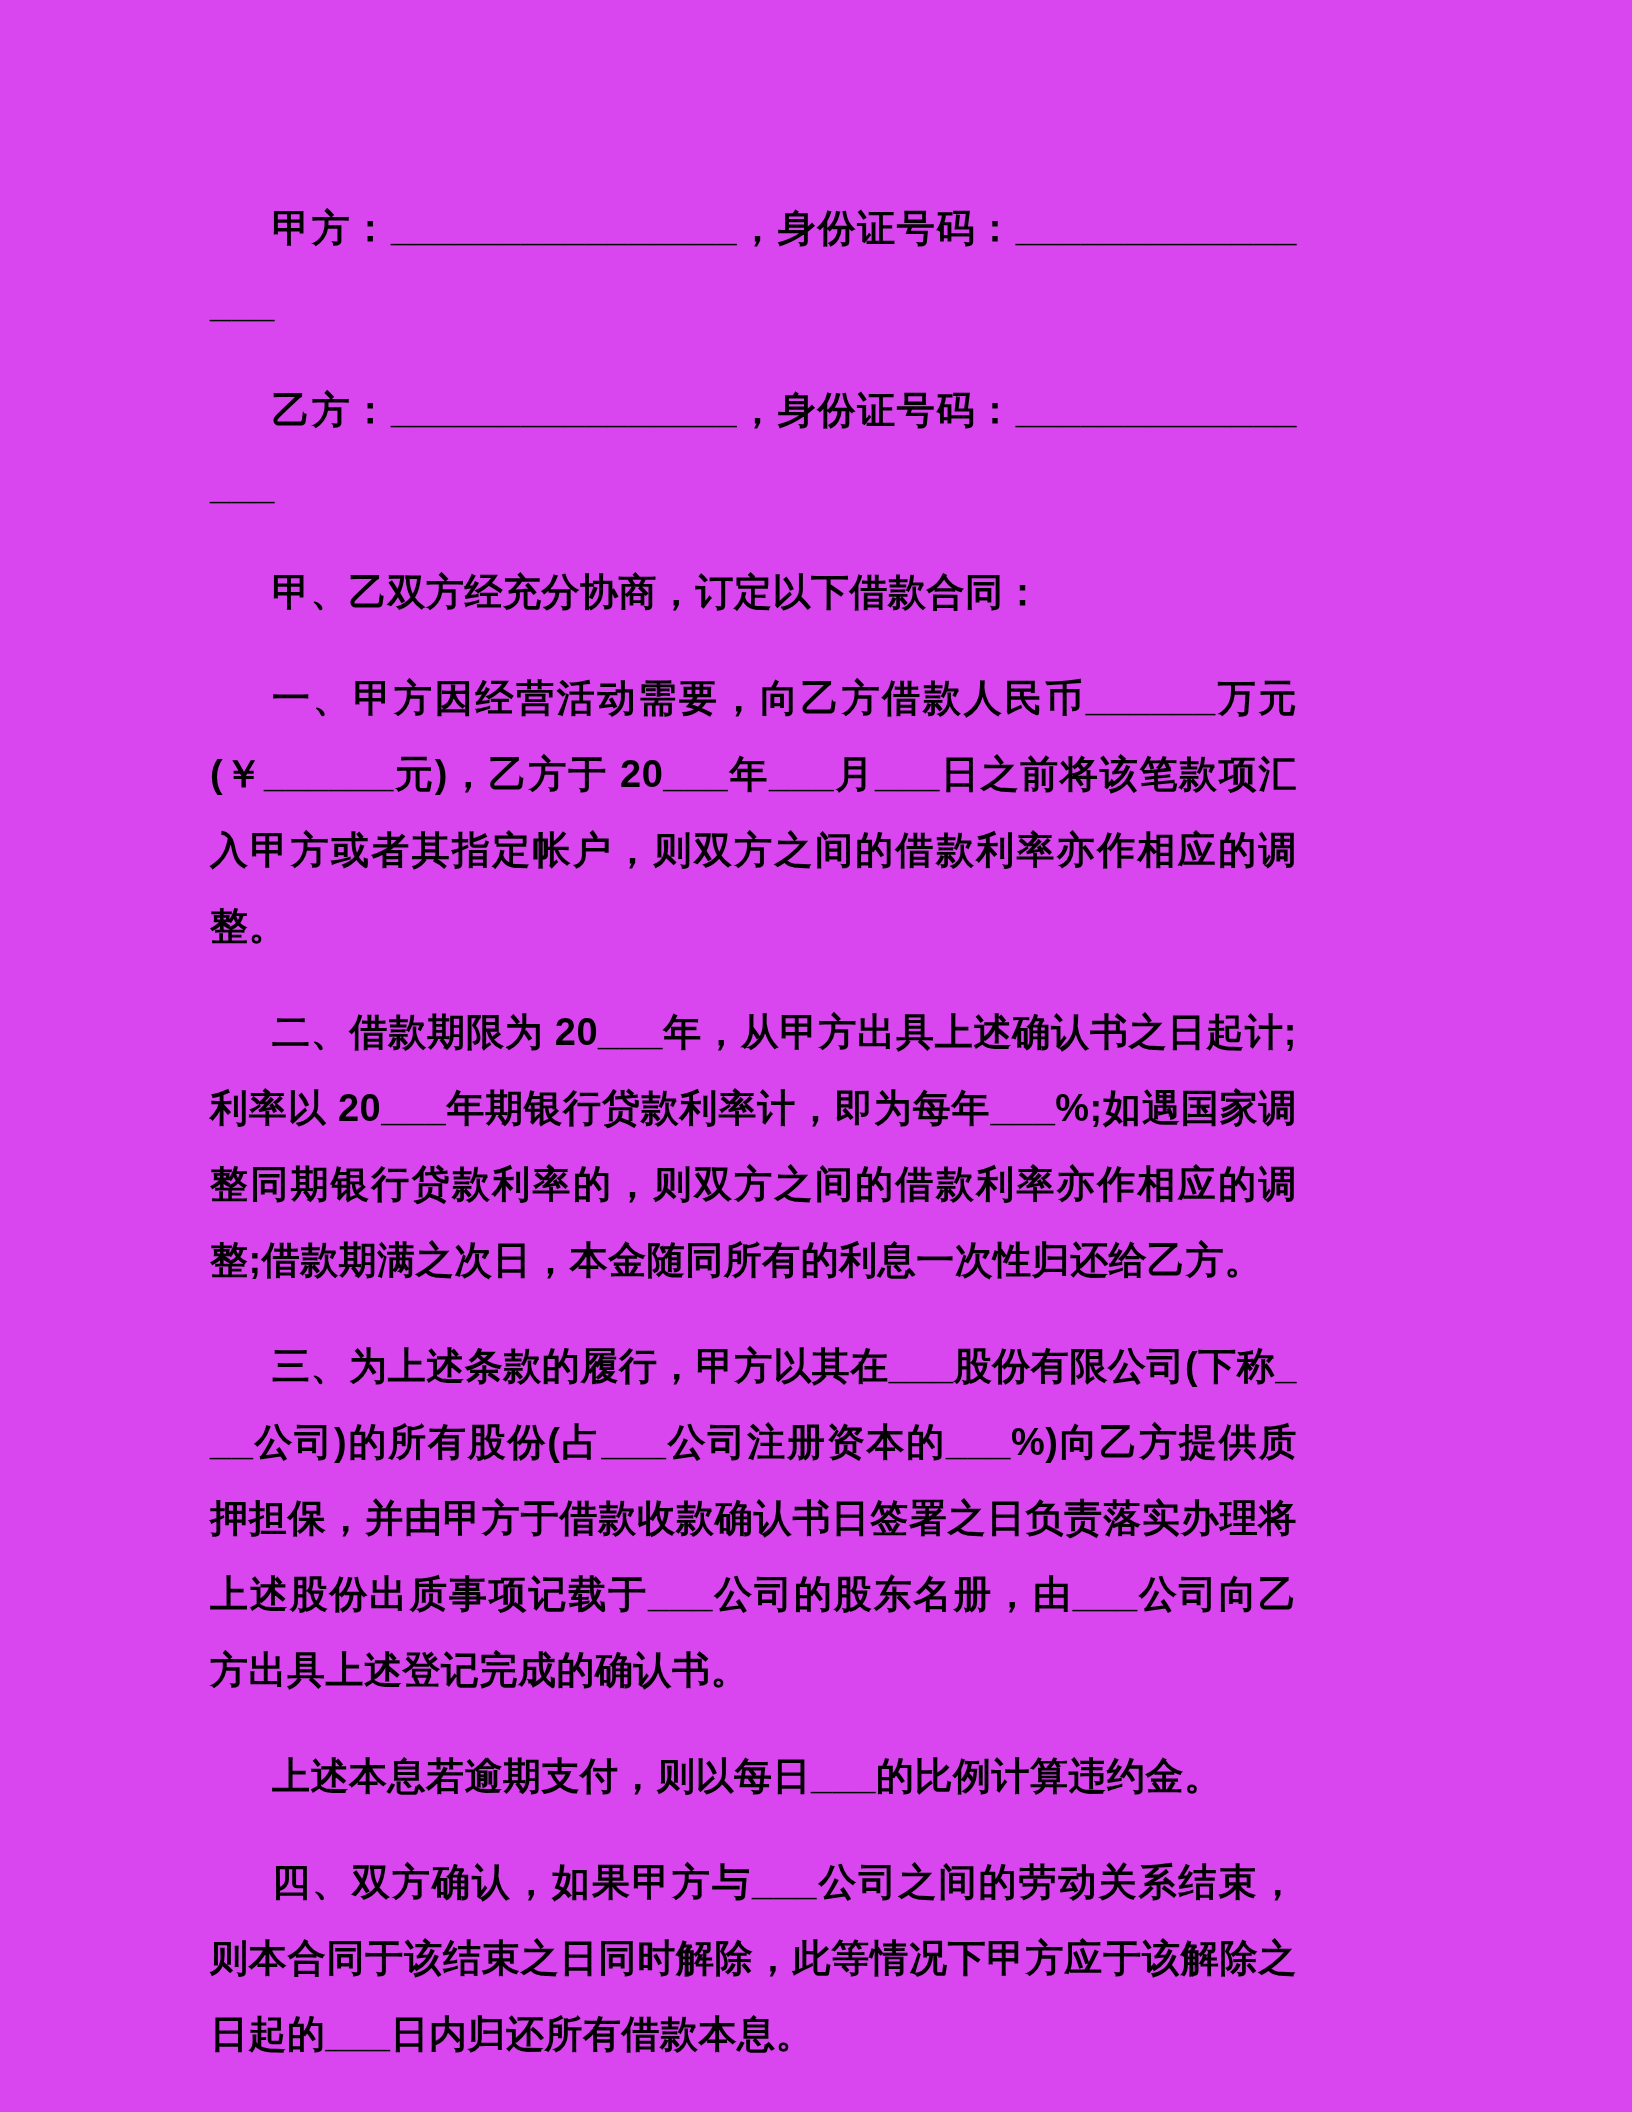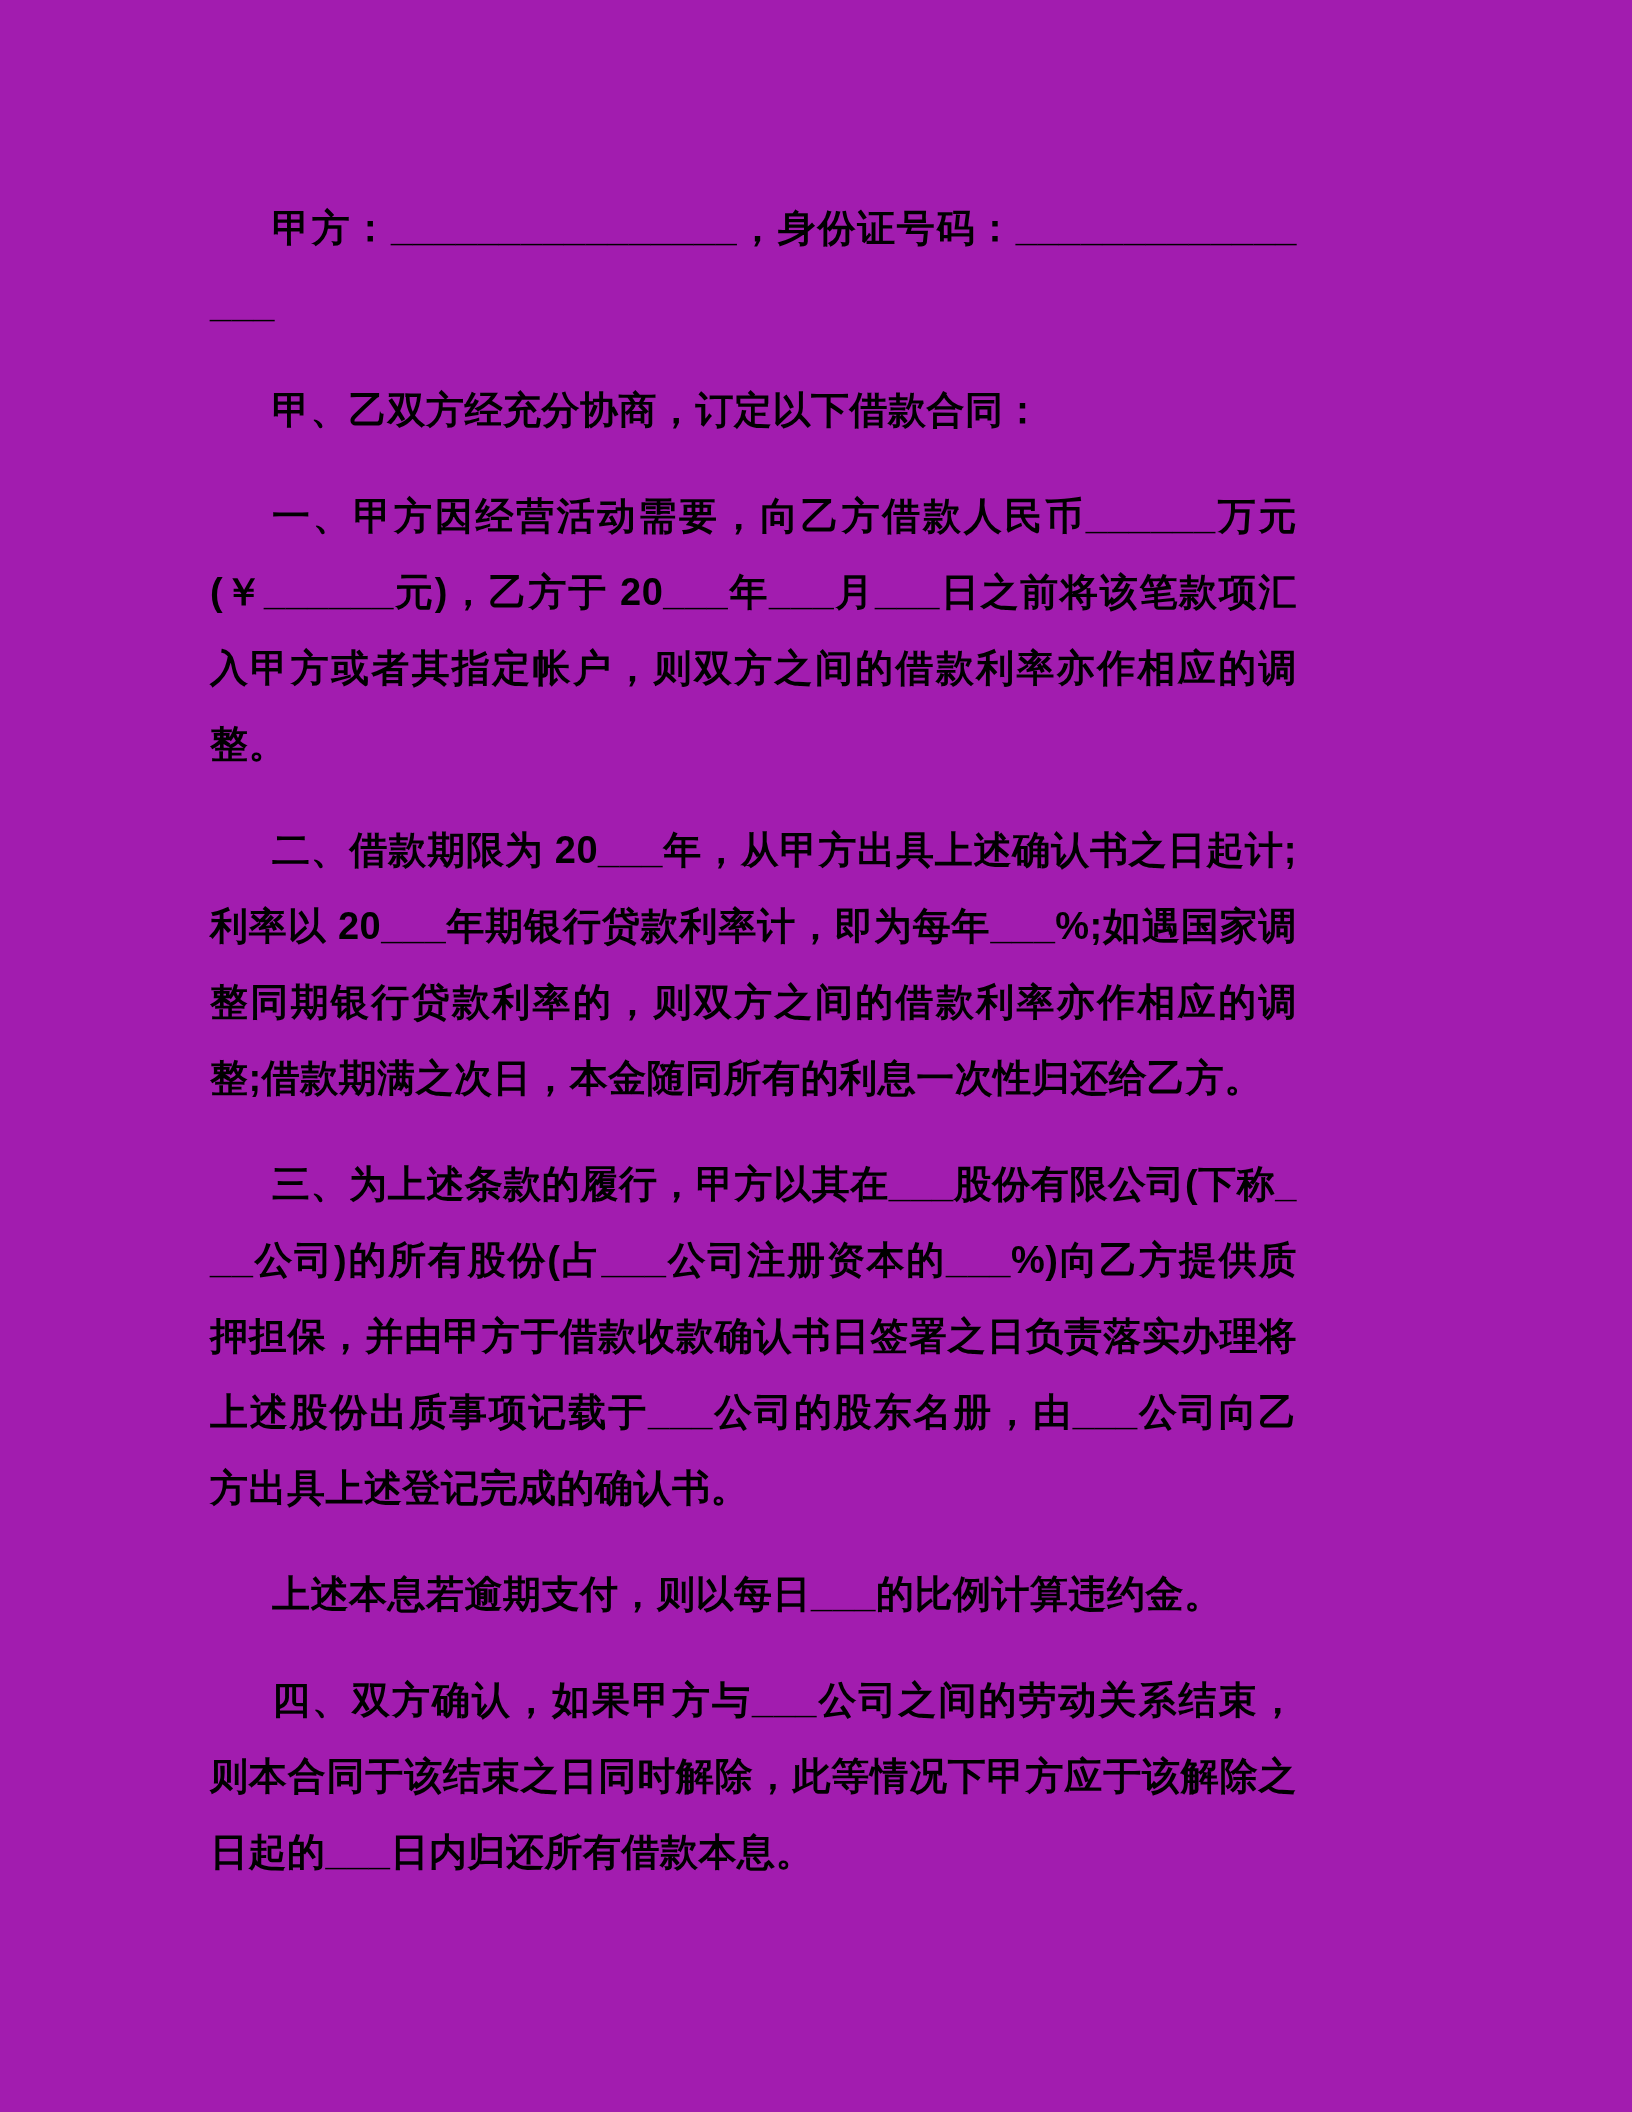--- a/index.html
+++ b/index.html
@@ -4,21 +4,21 @@
 <style>
   html, body {
     margin: 0;
     padding: 0;
     background: #ffffff;
   }
   .page {
     position: relative;
     width: 1632px;
     height: 2112px;
-    background: #a21caf;
+    background: #d946ef;
     overflow: hidden;
     font-family: "Liberation Sans", "DejaVu Sans", sans-serif;
   }
   .content {
     box-sizing: border-box;
     padding: 190px 335px 0 210px;
     color: #000000;
     font-weight: 700;
     font-size: 38px;
     line-height: 76px;
@@ -30,20 +30,21 @@
     letter-spacing: 0.5px;
     word-break: break-all;
   }
 </style>
 </head>
 <body>
 
 <div class="page">
   <main class="content" id="doc-body">
       <p class="para">甲方：________________，身份证号码：________________</p>
+      <p class="para">乙方：________________，身份证号码：________________</p>
       <p class="para">甲、乙双方经充分协商，订定以下借款合同：</p>
       <p class="para">一、甲方因经营活动需要，向乙方借款人民币______万元(￥______元)，乙方于 20___年___月___日之前将该笔款项汇入甲方或者其指定帐户，则双方之间的借款利率亦作相应的调整。</p>
       <p class="para">二、借款期限为 20___年，从甲方出具上述确认书之日起计;利率以 20___年期银行贷款利率计，即为每年___%;如遇国家调整同期银行贷款利率的，则双方之间的借款利率亦作相应的调整;借款期满之次日，本金随同所有的利息一次性归还给乙方。</p>
       <p class="para">三、为上述条款的履行，甲方以其在___股份有限公司(下称___公司)的所有股份(占___公司注册资本的___%)向乙方提供质押担保，并由甲方于借款收款确认书日签署之日负责落实办理将上述股份出质事项记载于___公司的股东名册，由___公司向乙方出具上述登记完成的确认书。</p>
       <p class="para">上述本息若逾期支付，则以每日___的比例计算违约金。</p>
       <p class="para">四、双方确认，如果甲方与___公司之间的劳动关系结束，则本合同于该结束之日同时解除，此等情况下甲方应于该解除之日起的___日内归还所有借款本息。</p>
     </main>
 </div>
 
 </body></html>

